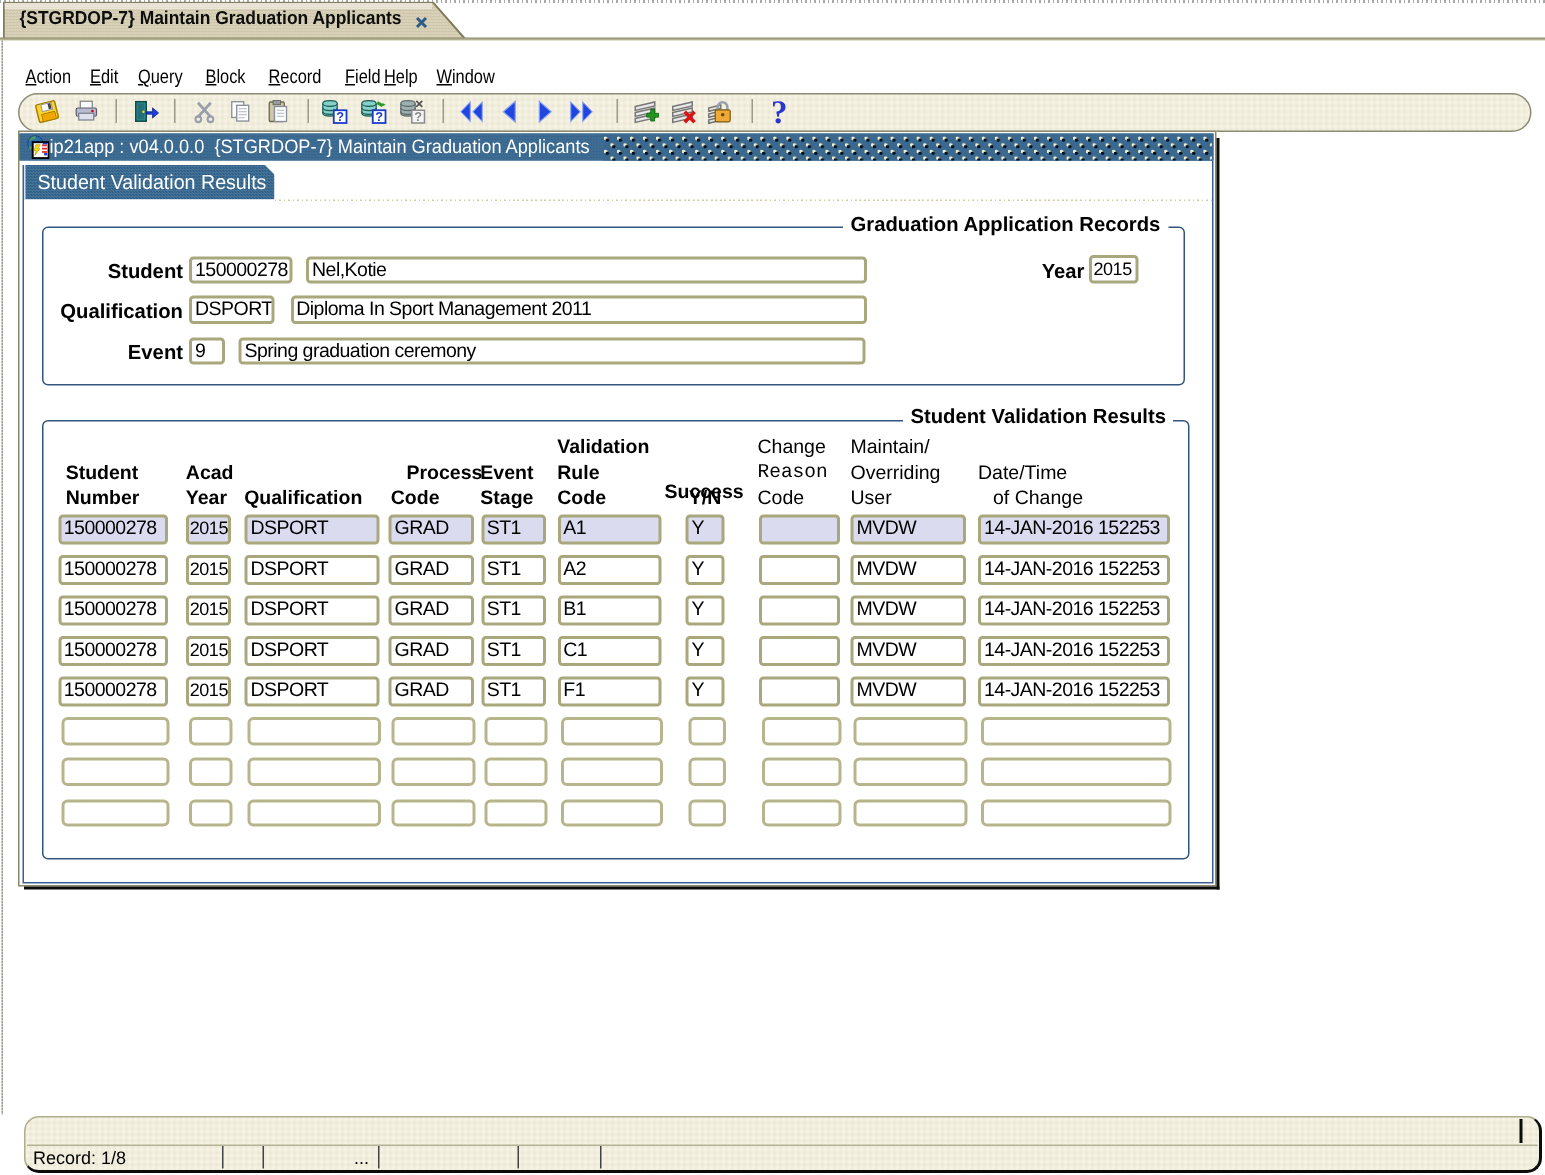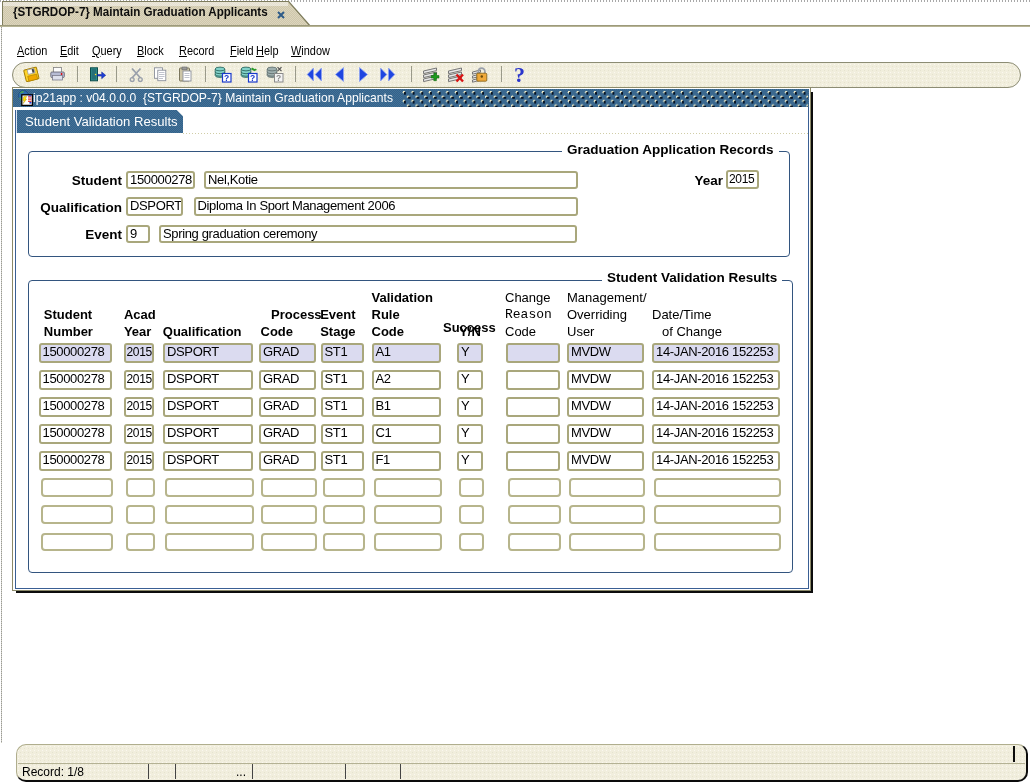--- a/index.html
+++ b/index.html
@@ -179,28 +179,28 @@
 <div class="ab" style="left:28px;top:151px;width:760px;height:104px;border:1px solid #33557f;border-radius:4px;"></div>
 <div class="ftitle" style="left:562px;top:141.5px;">Graduation Application Records</div>
 <div class="lbl" style="left:30px;top:173px;width:92px;">Student</div>
 <div class="lbl" style="left:30px;top:199.5px;width:92px;">Qualification</div>
 <div class="lbl" style="left:30px;top:226.5px;width:92px;">Event</div>
 <div class="lbl" style="left:640px;top:172.5px;width:83px;">Year</div>
 <div class="fld" style="left:126px;top:170.5px;width:69px;height:18px;">150000278</div>
 <div class="fld" style="left:204px;top:171px;width:374px;height:18px;">Nel,Kotie</div>
 <div class="fld yr" style="left:726px;top:170px;width:33px;height:19px;">2015</div>
 <div class="fld" style="left:126px;top:197px;width:57px;height:19px;">DSPORT</div>
-<div class="fld" style="left:193.5px;top:197px;width:384px;height:19px;">Diploma In Sport Management 2006</div>
+<div class="fld" style="left:193.5px;top:197px;width:384px;height:19px;">Diploma In Sport Management 2011</div>
 <div class="fld" style="left:126px;top:224.5px;width:24px;height:18px;">9</div>
 <div class="fld" style="left:159px;top:224.5px;width:418px;height:18px;">Spring graduation ceremony</div>
 <div class="ab" style="left:28px;top:279.5px;width:763px;height:291px;border:1px solid #33557f;border-radius:4px;"></div>
 <div class="ftitle" style="left:602px;top:270px;">Student Validation Results</div>
 <div class="hb" style="left:371.5px;top:291px;">Validation</div>
 <div class="hr" style="left:505px;top:291px;">Change</div>
-<div class="hr" style="left:567px;top:291px;">Management/</div>
+<div class="hr" style="left:567px;top:291px;">Maintain/</div>
 <div class="hb" style="left:43.8px;top:308px;">Student</div>
 <div class="hb" style="left:123.9px;top:308px;">Acad</div>
 <div class="hb" style="left:255px;top:308px;margin-left:16px;">Process</div>
 <div class="hb" style="left:320.2px;top:308px;">Event</div>
 <div class="hb" style="left:371.5px;top:308px;text-align:right;">Rule</div>
 <div class="hb" style="left:443px;top:291px;margin-top:30px;">Success</div>
 <div class="hr" style="left:505px;top:308px;font-family:Liberation Mono, monospace;">Reason</div>
 <div class="hr" style="left:567px;top:308px;">Overriding</div>
 <div class="hr" style="left:652px;top:308px;text-align:right;">Date/Time</div>
 <div class="hb" style="left:43.8px;top:324.5px;">Number</div>

